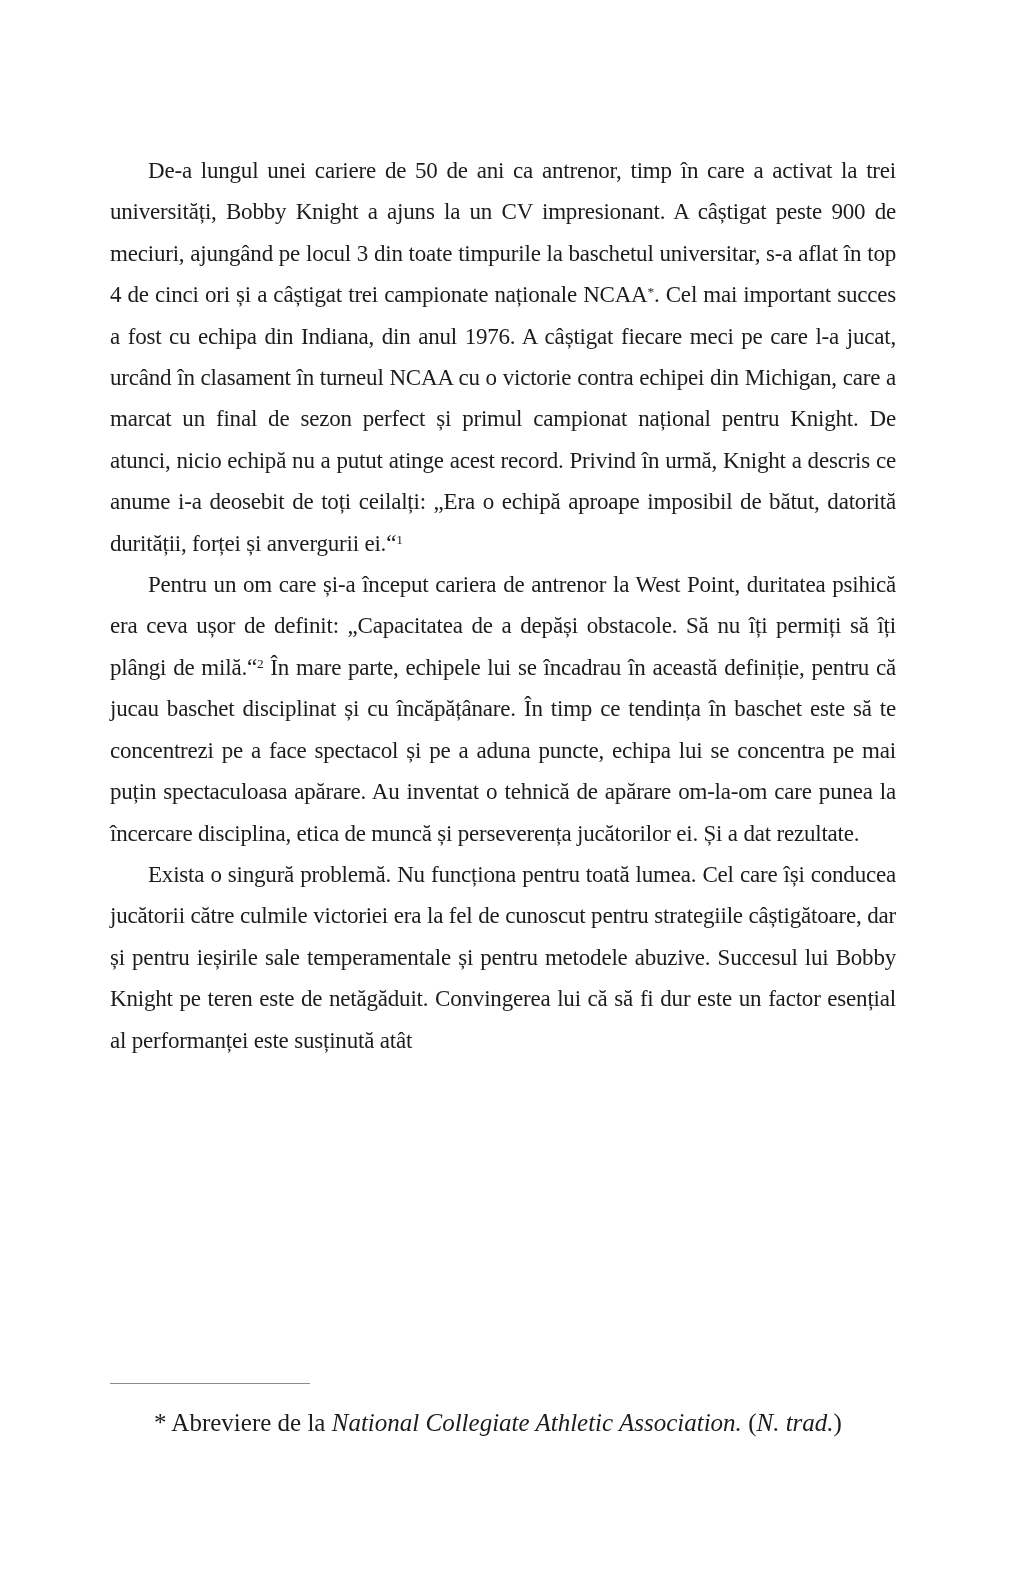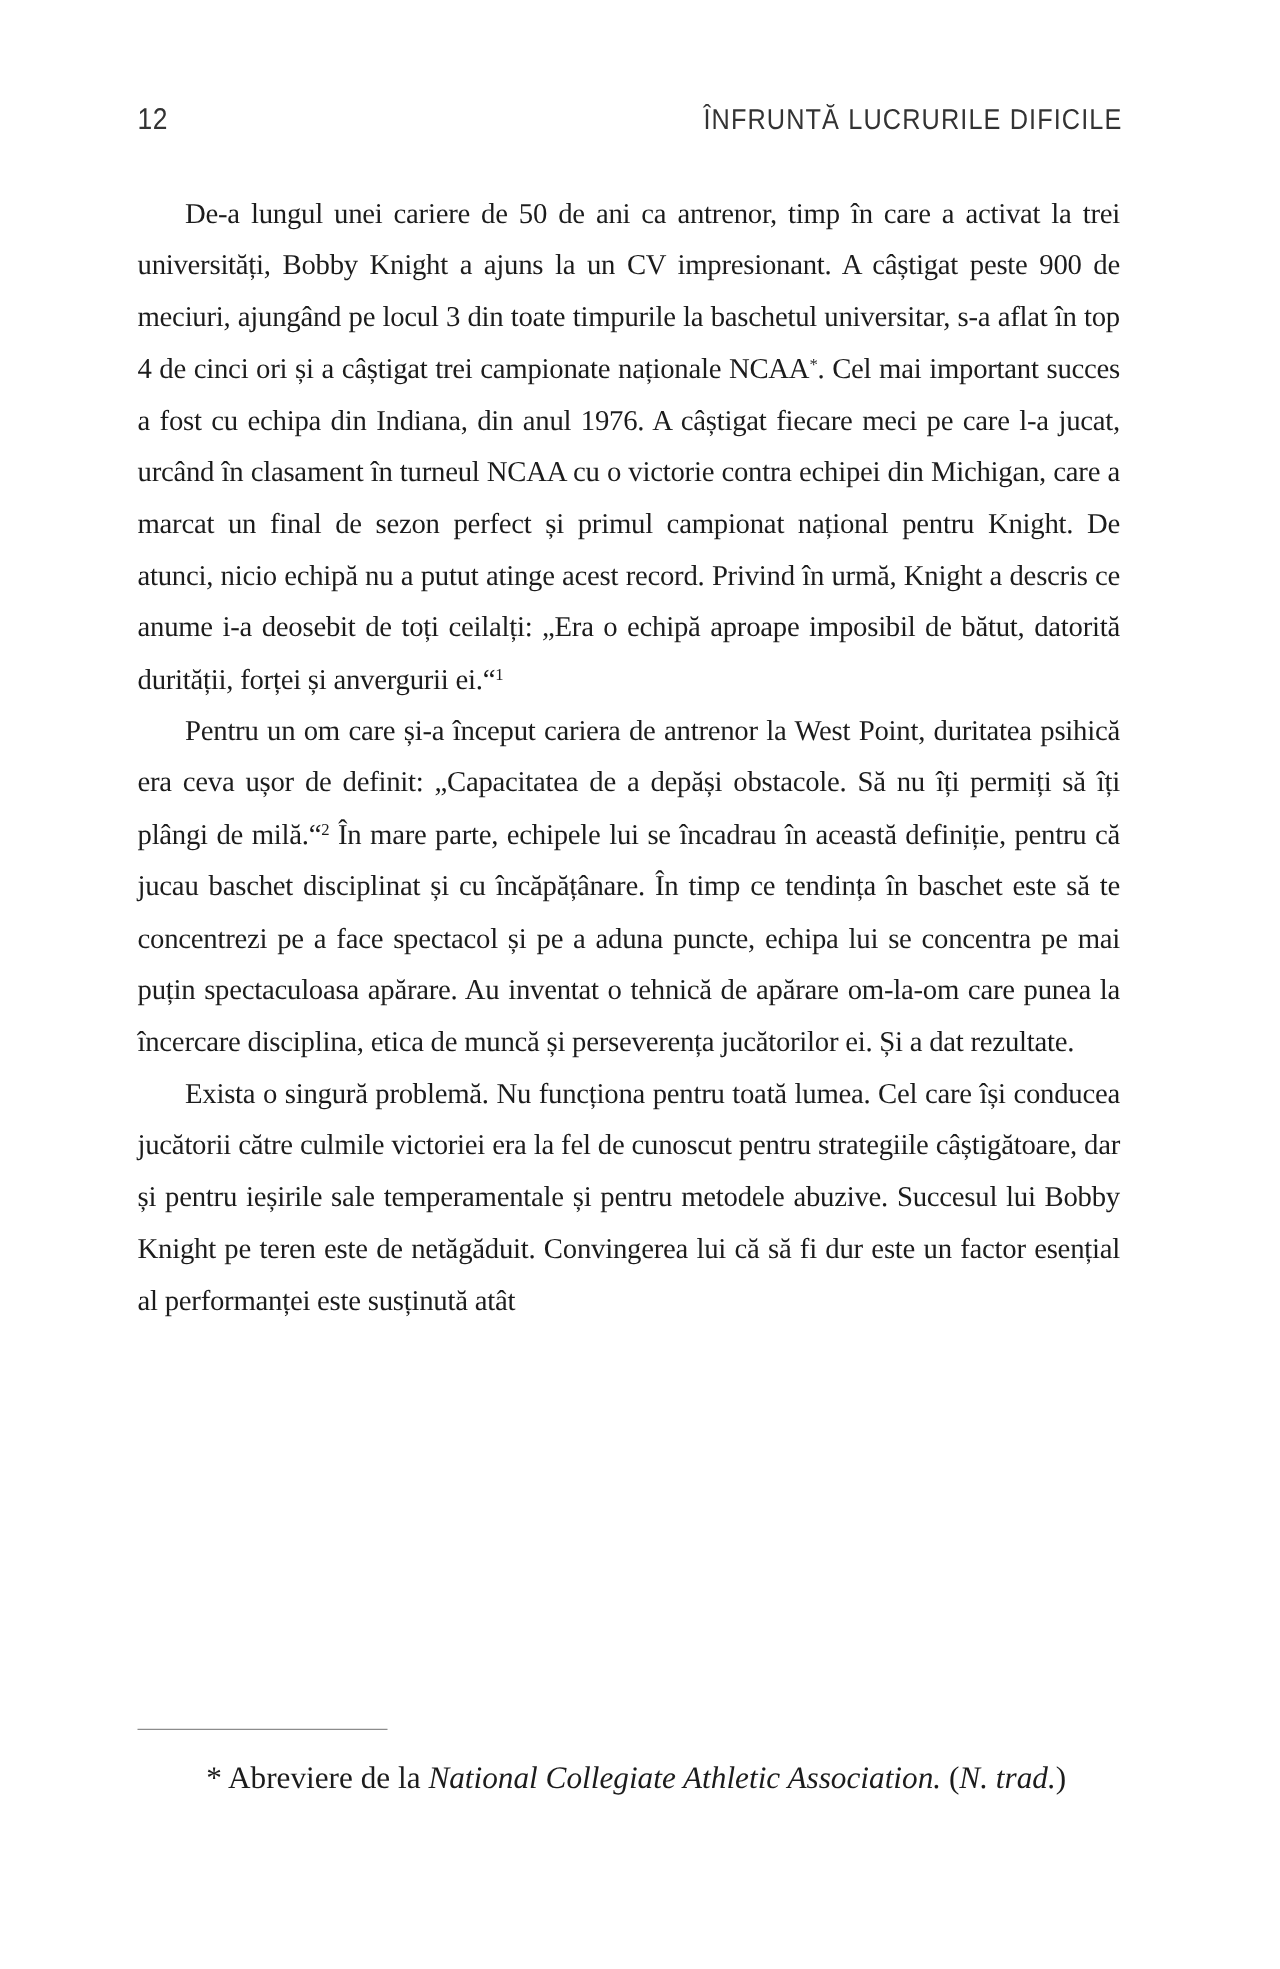--- a/index.html
+++ b/index.html
@@ -69,37 +69,33 @@
     top: 1383px;
     width: 786px;
   }
   .footnote-rule {
     width: 200px;
     height: 0;
     border-top: 1.5px solid #8c8c8c;
     margin: 0 0 22px 0;
   }
   .footnote-text {
-    margin: 15px;
+    margin: 4px;
     font-size: 25px;
     line-height: 33px;
     text-indent: 40px;
     text-align: left;
     color: #1c1c1c;
   }
 </style>
 </head>
 <body>
 
 <div class="page">
 
-  <header class="page-header">
-    <span class="page-number">12</span>
-    <span class="running-title">ÎNFRUNTĂ LUCRURILE DIFICILE</span>
-  </header>
 
   <main class="body-text">
     <p>De-a lungul unei cariere de 50 de ani ca antrenor, timp în care a activat la trei universități, Bobby Knight a ajuns la un CV impresionant. A câștigat peste 900 de meciuri, ajungând pe locul 3 din toate timpurile la baschetul universitar, s-a aflat în top 4 de cinci ori și a câștigat trei campionate naționale NCAA<sup>*</sup>. Cel mai important succes a fost cu echipa din Indiana, din anul 1976. A câștigat fiecare meci pe care l-a jucat, urcând în clasament în turneul NCAA cu o victorie contra echipei din Michigan, care a marcat un final de sezon perfect și primul campionat național pentru Knight. De atunci, nicio echipă nu a putut atinge acest record. Privind în urmă, Knight a descris ce anume i-a deosebit de toți ceilalți: „Era o echipă aproape imposibil de bătut, datorită durității, forței și anvergurii ei.“<sup>1</sup></p>
     <p>Pentru un om care și-a început cariera de antrenor la West Point, duritatea psihică era ceva ușor de definit: „Capacitatea de a depăși obstacole. Să nu îți permiți să îți plângi de milă.“<sup>2</sup> În mare parte, echipele lui se încadrau în această definiție, pentru că jucau baschet disciplinat și cu încăpățânare. În timp ce tendința în baschet este să te concentrezi pe a face spectacol și pe a aduna puncte, echipa lui se concentra pe mai puțin spectaculoasa apă­rare. Au inventat o tehnică de apărare om-la-om care punea la încercare disciplina, etica de muncă și perseverența jucătorilor ei. Și a dat rezultate.</p>
     <p>Exista o singură problemă. Nu funcționa pentru toată lumea. Cel care își conducea jucătorii către culmile victoriei era la fel de cunoscut pentru strategiile câștigătoare, dar și pentru ieșirile sale temperamentale și pentru metodele abuzive. Succesul lui Bobby Knight pe teren este de netăgăduit. Convingerea lui că să fi dur este un factor esențial al performanței este susținută atât</p>
   </main>
 
   <footer class="footnote">
     <div class="footnote-rule"></div>
     <p class="footnote-text">* Abreviere de la <i>National Collegiate Athletic Association.</i> (<i>N. trad.</i>)</p>

